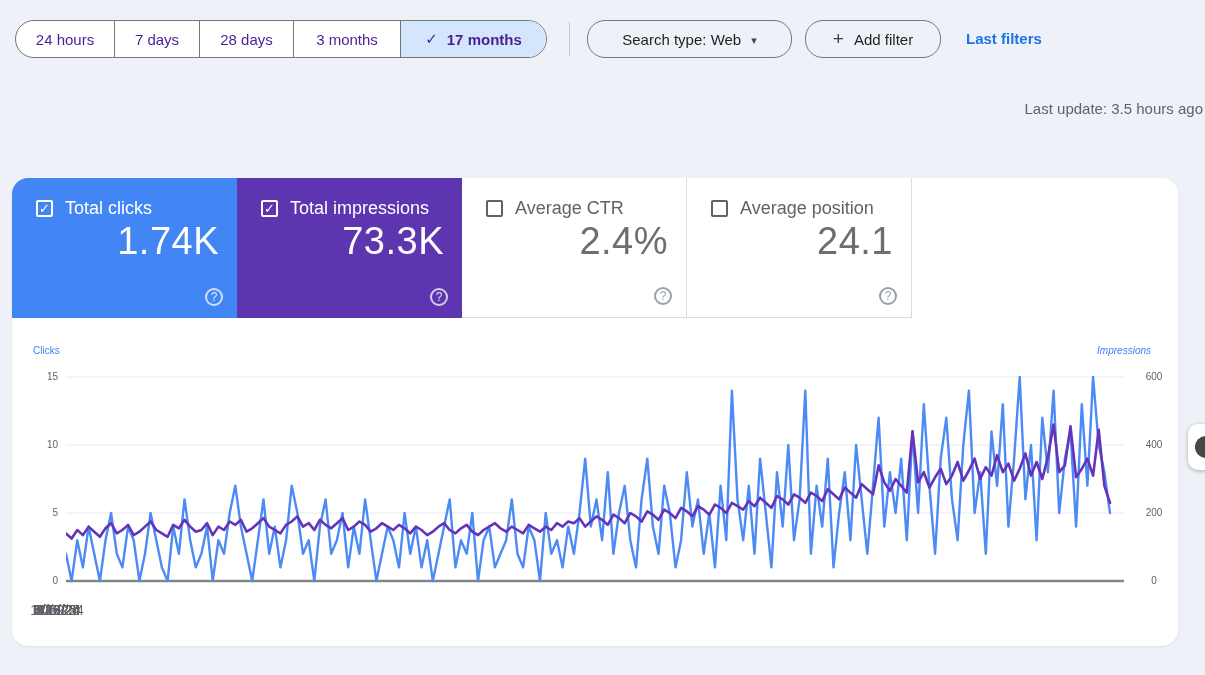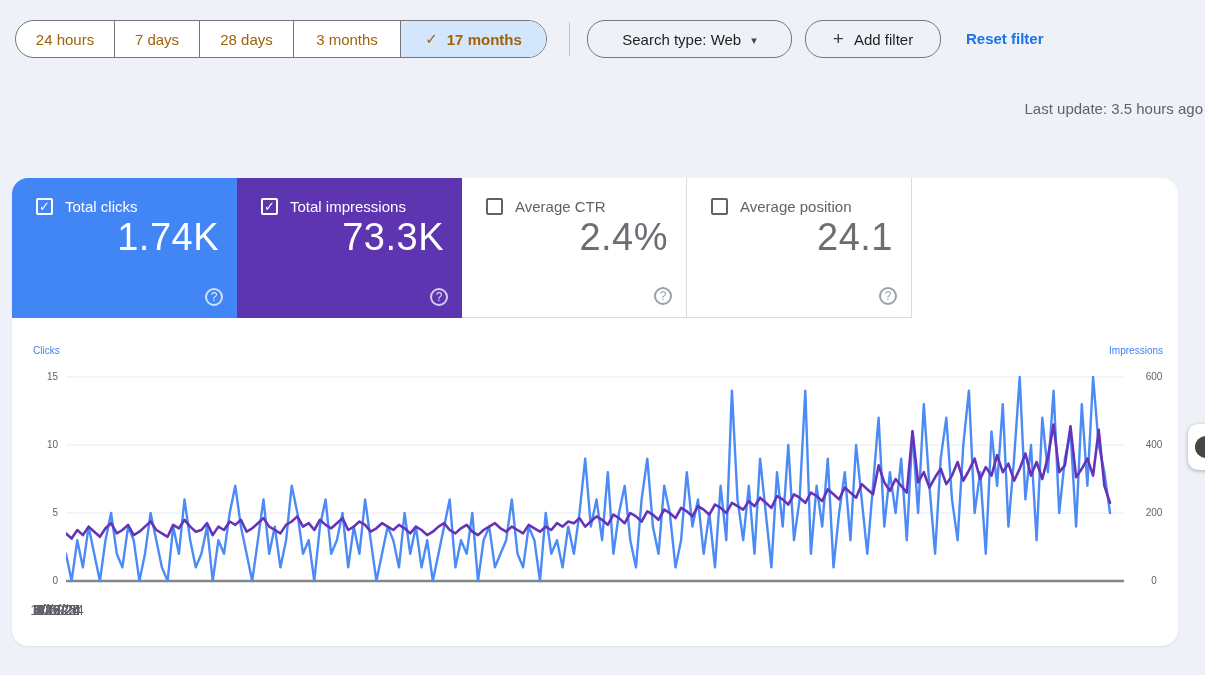--- a/index.html
+++ b/index.html
@@ -13,21 +13,21 @@
 
   
   .filter-bar { position:absolute; left:0; top:0; width:100%; height:60px; }
   .seg-control {
     position:absolute; left:15px; top:20px; height:38px;
     display:flex; border:1px solid #747775; border-radius:19px;
     background:#fff; overflow:hidden;
   }
   .seg {
     display:flex; align-items:center; justify-content:center;
-    font-size:15px; color:#a16207; cursor:pointer;
+    font-size:15px; color:#4c1d95; cursor:pointer;
     border-right:1px solid #747775; background:transparent;
   }
   .seg:last-child { border-right:none; }
   .seg .check { display:none; margin-right:9px; font-size:15px; }
   .seg-selected { background:#d3e6fc; font-weight:bold; }
   .seg-selected .check { display:inline; font-weight:normal; }
 
   .vdivider { position:absolute; left:569px; top:22px; width:1px; height:34px; background:#c4c7c5; }
 
   .pill-btn {
@@ -66,37 +66,37 @@
   .card-colored { color:#fff; }
   .card-blue { border-top-left-radius:16px; }
   .card-plain { border-right:1px solid #dadce0; border-bottom:1px solid #dadce0; }
   .card-label-row { display:flex; align-items:center; gap:12px; }
   .cbox {
     width:17px; height:17px; border-radius:2px; flex:0 0 auto;
     display:flex; align-items:center; justify-content:center; font-size:13px;
   }
   .card-colored .cbox { border:2px solid #fff; color:#fff; }
   .card-plain  .cbox { border:2px solid #5f6368; color:transparent; }
-  .card-label { font-size:15px; }
+  .card-label { font-size:18px; }
   .card-plain .card-label { color:#5f6368; }
   .card-value { margin-top:1px; font-size:38px; font-weight:400; letter-spacing:.5px;text-align:right; }
   .card-plain .card-value { color:#6b6f73; }
   .help-icon {
     position:absolute; right:14px; bottom:12px;
     width:18px; height:18px; border-radius:50%;
     font-size:12px; display:flex; align-items:center; justify-content:center;
   }
   .card-colored .help-icon { border:2px solid rgba(255,255,255,.75); color:rgba(255,255,255,.85); }
   .card-plain  .help-icon { border:2px solid #9aa0a6; color:#9aa0a6; }
 
   
   .chart-area { position:relative; height:328px; }
   .axis-title { position:absolute; font-size:10px; color:#3b82f6; }
   #clicks-title { left:21px; top:27px; }
-  #impr-title   { right:15px; top:27px; }
+  #impr-title   { right:27px; top:27px;font-style:italic; }
   .ytick { position:absolute; font-size:10px; color:#5f6368; height:18px; line-height:18px; }
   .ytick-left  { left:6px; width:40px; text-align:right; }
   .ytick-right { left:1120px; width:44px; text-align:center; }
   #chart-svg { position:absolute; left:54px; top:57px; }
   .x-tick {
     position:absolute; top:284px; width:90px; text-align:center;
     font-size:14px; color:#5f6368;
   }
   .x-tick:nth-of-type(1){left:25px}   .x-tick:nth-of-type(2){left:151px}
   .x-tick:nth-of-type(3){left:277px}  .x-tick:nth-of-type(4){left:402px}
@@ -147,21 +147,21 @@
   <div class="pill-btn" id="search-type-btn">
     <span>Search type: Web</span>
     <span class="caret">▾</span>
   </div>
 
   <div class="pill-btn" id="add-filter-btn">
     <span class="plus">+</span>
     <span>Add filter</span>
   </div>
 
-  <span class="reset-link">Reset filter</span>
+  <span class="reset-link">Last filters</span>
 </div>
 
 <div class="last-update">Last update: 3.5 hours ago</div>
 
 <div class="panel">
 
   <div class="cards-row">
 
     <div class="card card-colored card-blue" style="background: rgb(66, 133, 244);">
       <div class="card-label-row">

